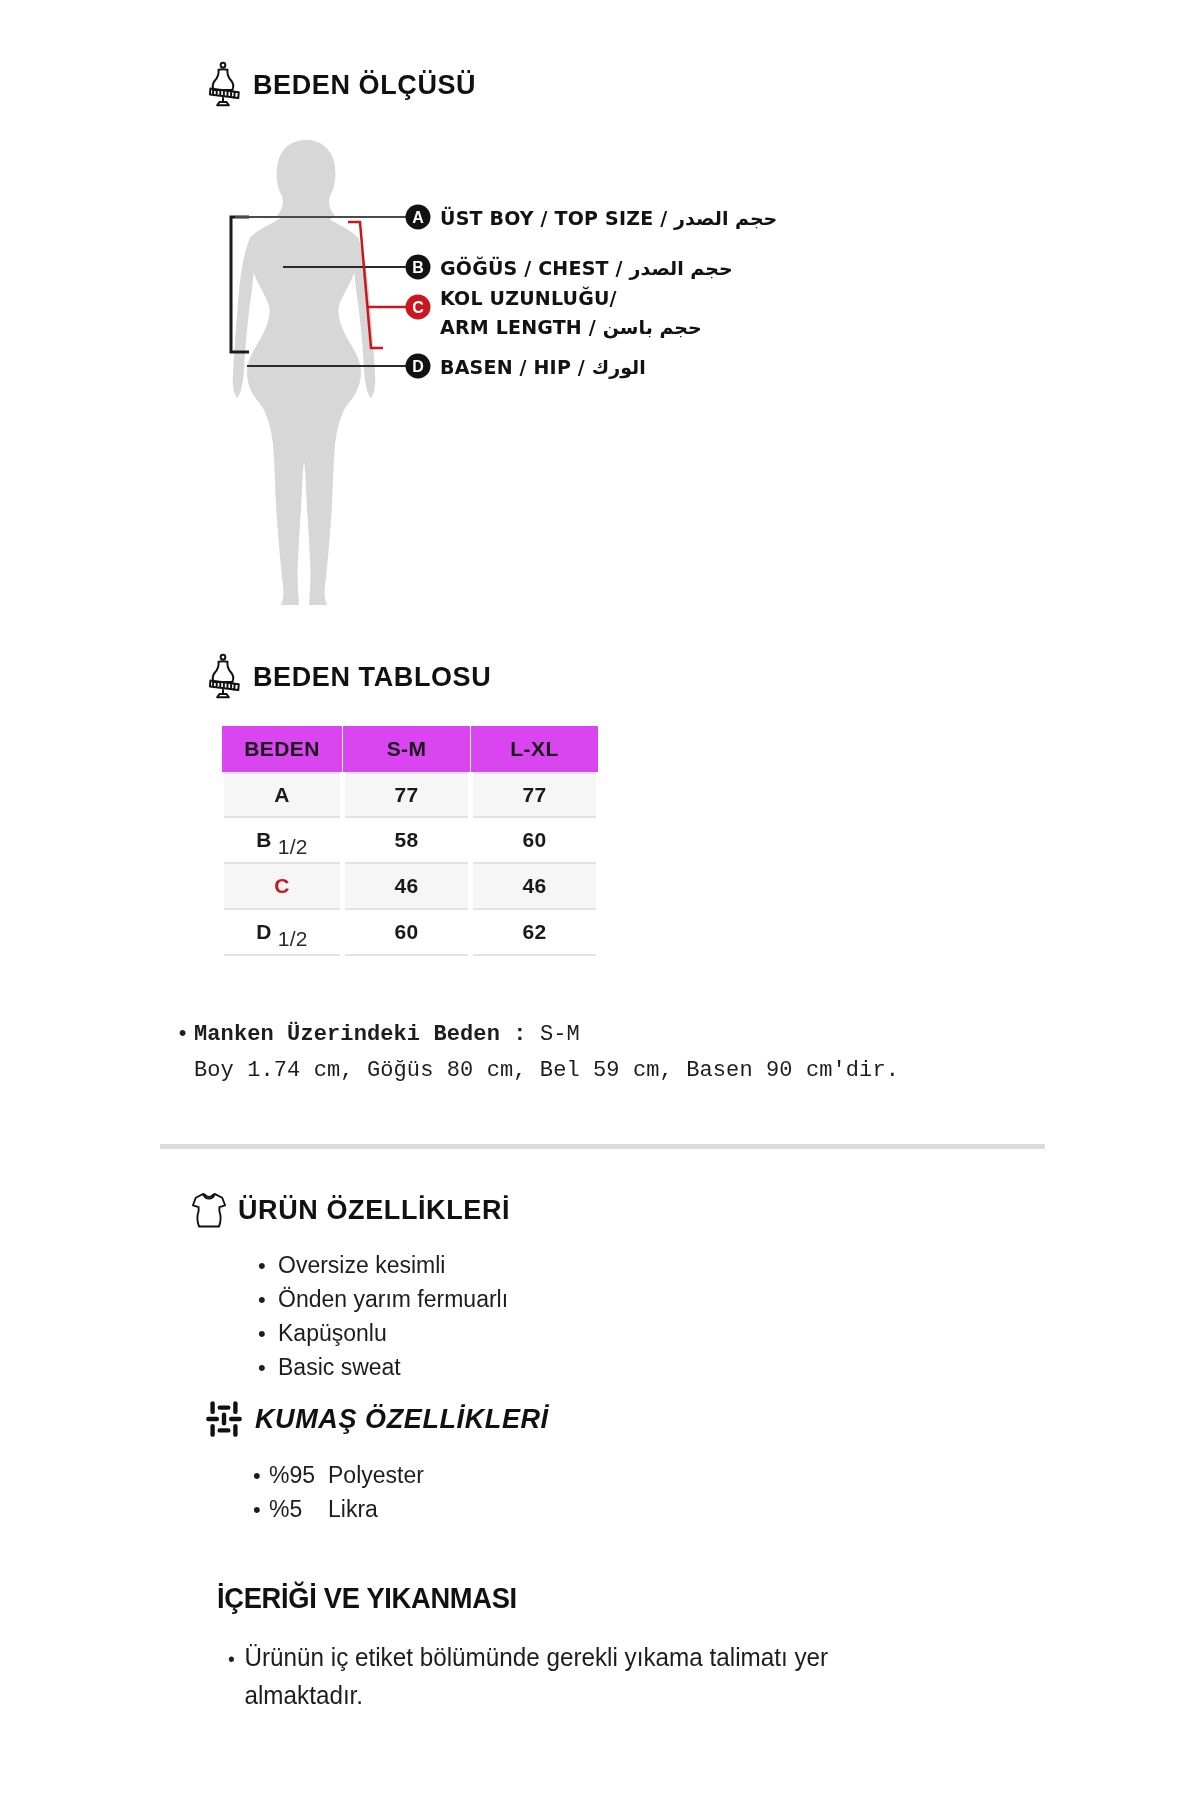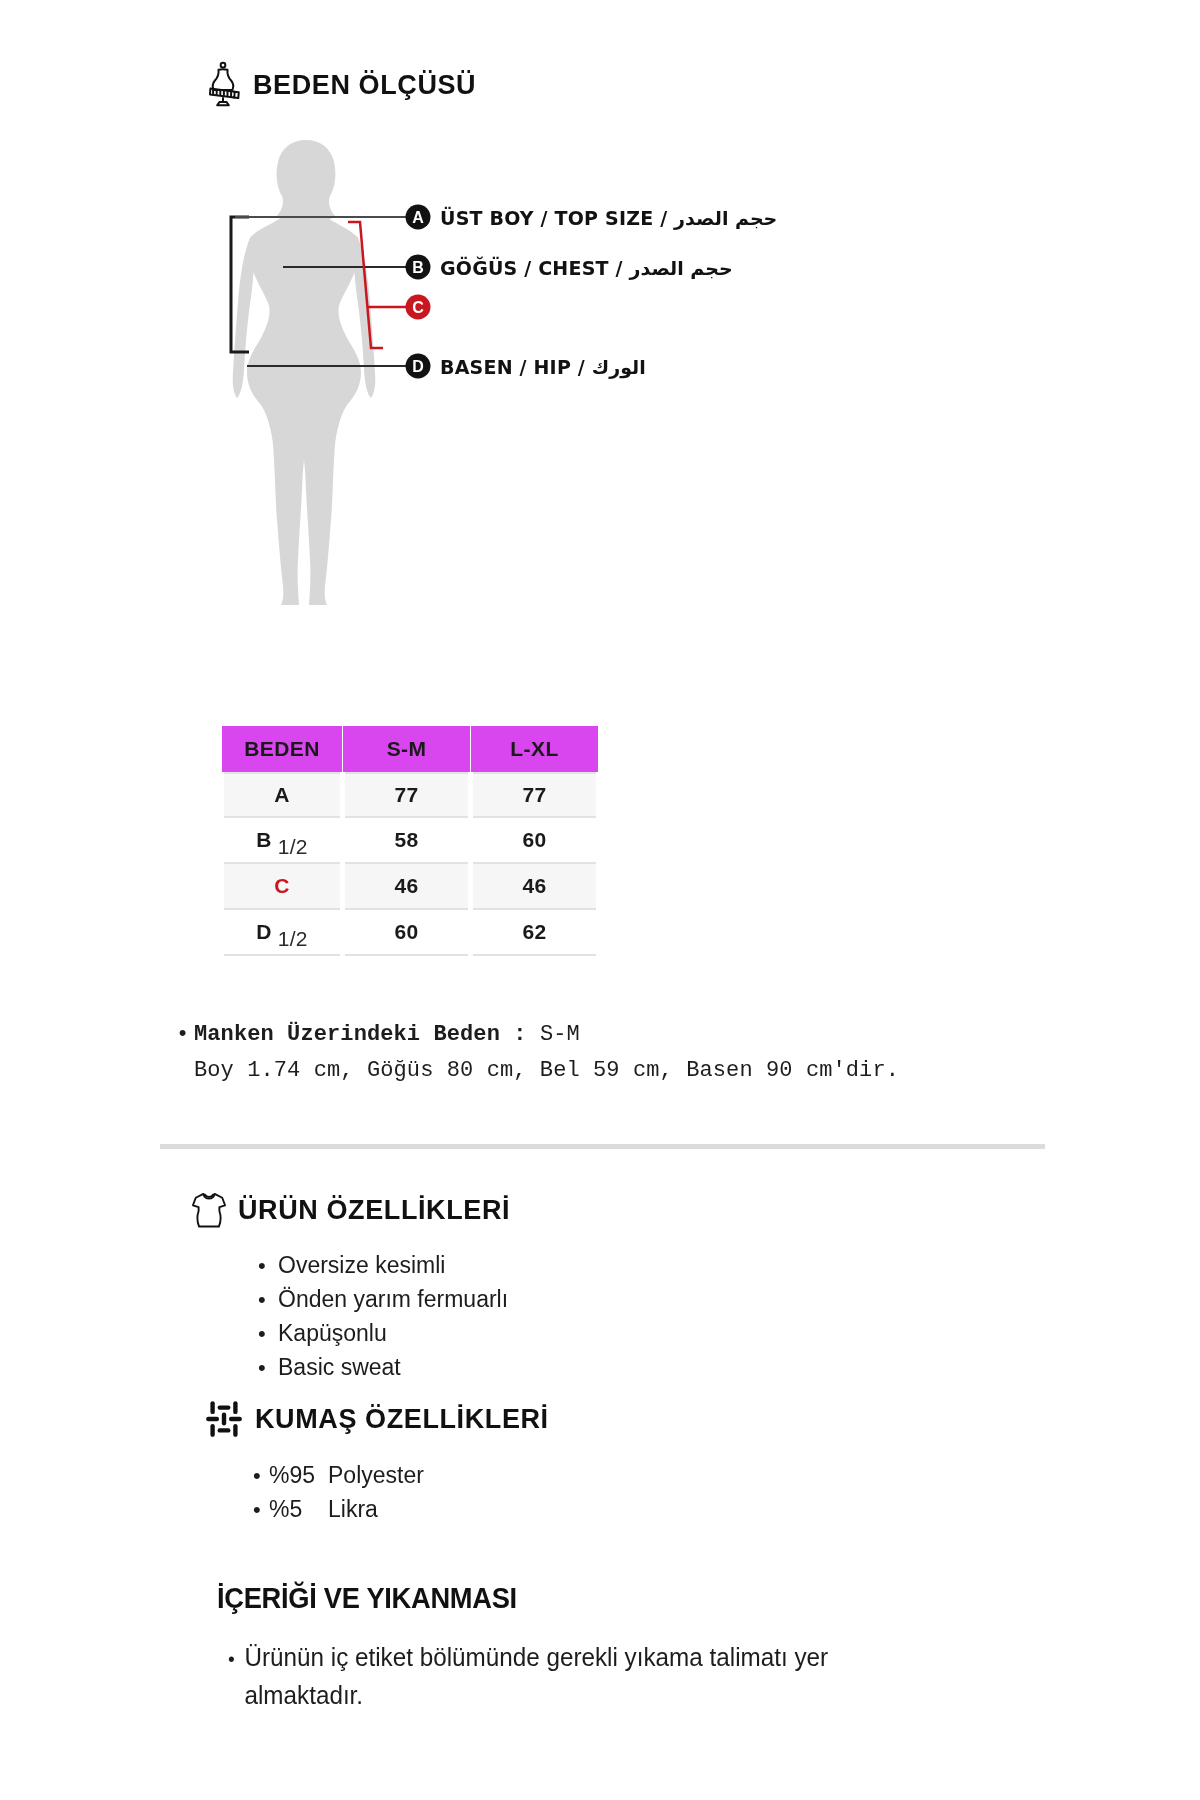--- a/index.html
+++ b/index.html
@@ -134,23 +134,41 @@
         <text x="268" y="143">B</text>
         <circle cx="268" cy="177" r="12.5" fill="#c8171e"></circle>
         <text x="268" y="183">C</text>
         <circle cx="268" cy="236" r="12.5" fill="#121212"></circle>
         <text x="268" y="242">D</text>
       </g>
     </svg>
 
     <div class="diagram-label" style="top:88px;">ÜST BOY / TOP SIZE / حجم الصدر</div>
     <div class="diagram-label" style="top:138px;">GÖĞÜS / CHEST / حجم الصدر</div>
+    <div class="diagram-label" style="top:182px;">
+      <span>KOL UZUNLUĞU/</span>
+      <span class="l2">ARM LENGTH / حجم باسن</span>
+    </div>
     <div class="diagram-label" style="top:237px;">BASEN / HIP / الورك</div>
   </div>
 
+  <div class="sec-header" style="left:205px; top:652px;">
+    <span class="icon">
+      <svg width="36" height="50" viewBox="0 0 40 52" fill="none" stroke="#111" stroke-width="2.2" stroke-linejoin="round" stroke-linecap="round">
+        <circle cx="20" cy="4" r="2.6"></circle>
+        <path d="M15,9 C18,8.4 22,8.4 25,9 C24.5,14 26,18 29,21 C31.5,24 32,28 30.5,31.5 L9.5,31.5 C8,28 8.5,24 11,21 C14,18 15.5,14 15,9 Z"></path>
+        <path d="M6,30 L33,33.5 L32.5,40 L5.5,36.5 Z"></path>
+        <path d="M9,31.5 L9,35.5 M13,32 L13,36 M17,32.5 L17,36.5 M21,33 L21,37 M25,33.5 L25,37.5 M29,34 L29,38.5"></path>
+        <path d="M32.5,33.5 L37.5,34 L37,40.5 L32,40"></path>
+        <path d="M20,40.5 L20,45"></path>
+        <path d="M16,45 L24,45 L26.5,48.5 L13.5,48.5 Z"></path>
+      </svg>
+    </span>
+    <span class="sec-title">BEDEN TABLOSU</span>
+  </div>
 
   <div id="size-table">
     <div class="tbl-row tbl-head">
       <div class="cell">BEDEN</div>
       <div class="cell">S-M</div>
       <div class="cell">L-XL</div>
     </div>
     <div class="tbl-row tbl-body first shaded">
       <div class="cell">
           <span>A</span>
@@ -214,21 +232,21 @@
     <div class="row">
         <span class="dot">•</span>
         <span>Kapüşonlu</span>
       </div>
     <div class="row">
         <span class="dot">•</span>
         <span>Basic sweat</span>
       </div>
   </div>
 
-  <div class="sec-header" style="left:205px; top:1400px;">
+  <div class="sec-header" style="left:205px; top:1400px;font-style:italic;">
     <span class="icon">
       <svg width="38" height="38" viewBox="0 0 40 40" fill="none" stroke="#111" stroke-width="4.6" stroke-linecap="round">
         <path d="M8,3.5 L8,12.5"></path>   
           <path d="M15.5,8 L24.5,8"></path>   
           <path d="M32,3.5 L32,12.5"></path>
         <path d="M3.5,20 L12.5,20"></path> 
           <path d="M20,15.5 L20,24.5"></path> 
           <path d="M27.5,20 L36.5,20"></path>
         <path d="M8,27.5 L8,36.5"></path>  
           <path d="M15.5,32 L24.5,32"></path> 

